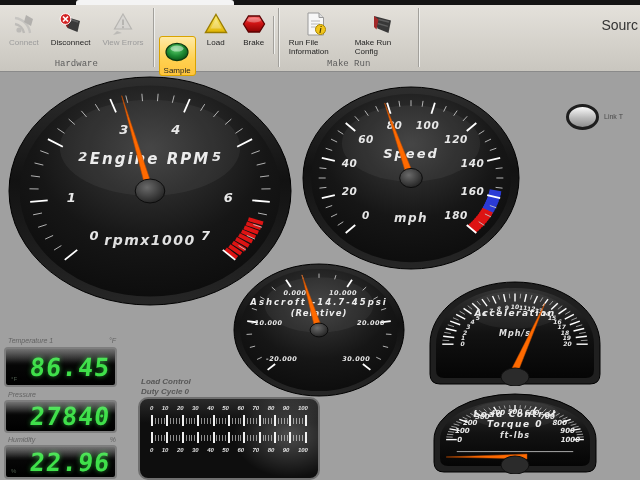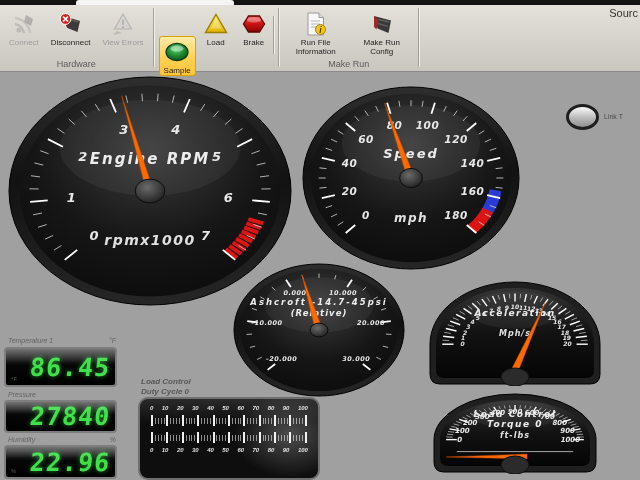--- a/index.html
+++ b/index.html
@@ -7,31 +7,31 @@
          font-family:"Liberation Sans",sans-serif;-webkit-user-select:none;user-select:none;}
 
   
   .ribbon{position:absolute;top:0;left:0;width:640px;height:71px;
           background:linear-gradient(#e6e3dd,#d2cfc8 70%,#c9c6bf);border-bottom:1px solid #8a8a8a;
           display:flex;align-items:stretch;}
   .topstrip{position:absolute;top:0;left:0;width:640px;height:5px;background:#141414;z-index:5;}
   .toptab{position:absolute;top:0;left:76px;width:158px;height:5px;background:#f4f4f4;border-radius:3px 3px 0 0;}
   .rgroup{position:relative;display:flex;align-items:flex-start;padding:8px 3px 13px;box-sizing:border-box;}
   .rgroup .glabel{position:absolute;bottom:0;left:0;right:0;text-align:center;
-                  font-size:9px;color:#5c5c5c;line-height:13px;}
+                  font-size:9px;color:#5c5c5c;line-height:13px;font-family:Liberation Mono, monospace;}
   .sep{width:1px;align-self:stretch;margin:8px 1px 4px 0;background:#a2a09b;box-shadow:1px 0 0 #efefec;}
   .btn{display:flex;flex-direction:column;align-items:center;padding:2px 4px 0;margin:0 1px;
        border:1px solid transparent;border-radius:3px;cursor:default;}
   .btn .ic{width:26px;height:26px;display:block;}
-  .btn .lb{margin-top:1px;font-size:8px;color:#1f1f1f;text-align:center;line-height:1.15;max-width:54px;}
+  .btn .lb{margin-top:1px;font-size:8px;color:#1f1f1f;line-height:1.15;max-width:54px;}
   .btn.nowrap .lb{white-space:nowrap;max-width:none;}
   .btn.disabled .lb{color:#9b9b9b;}
   .btn.disabled .ic{opacity:.45;filter:grayscale(.9);}
   .btn.selected{background:linear-gradient(#ffeaa6,#ffd04f 60%,#fec43d);border:1px solid #d9a300;margin-top:28px;}
-  .overflow-txt{position:absolute;top:7px;right:2px;font-size:11px;color:#333;}
+  .overflow-txt{position:absolute;top:17px;right:2px;font-size:14px;color:#333;}
 
   
   .gauge{position:absolute;}
   .gauge svg{display:block;width:100%;height:100%;}
   #g-rpm   {left:8px;  top:76px;  width:284px;height:230px;}
   #g-speed {left:302px;top:86px;  width:218px;height:184px;}
   #g-ash   {left:233px;top:263px; width:172px;height:134px;z-index:2;}
   #g-accel {left:427px;top:276px; width:176px;height:110px;}
   #g-torque{left:431px;top:388px; width:168px;height:86px;}
 

